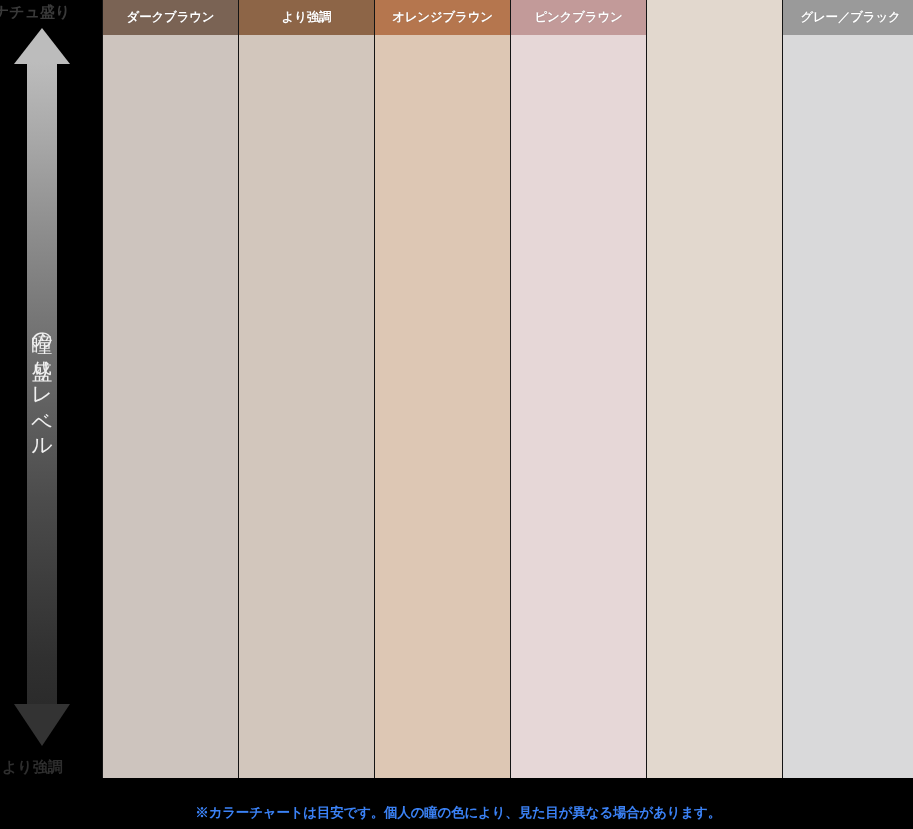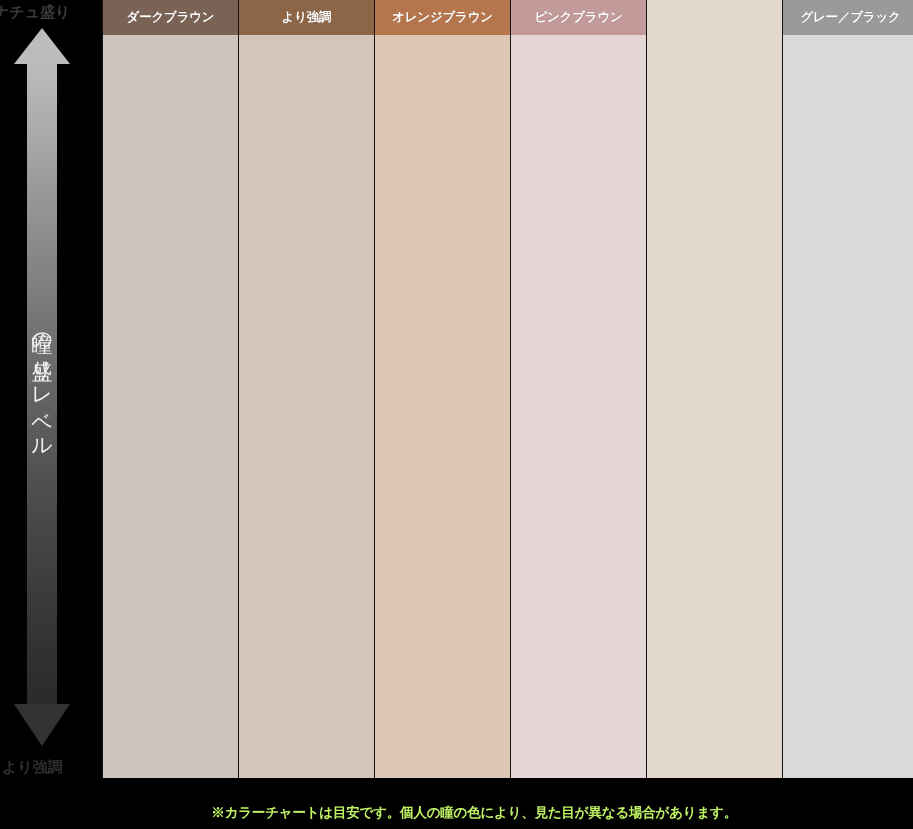--- a/index.html
+++ b/index.html
@@ -155,29 +155,29 @@
     text-shadow: 0 0 1px rgba(0,0,0,.25);
   }
 
   .swatch-body {
     flex: 1 1 auto;
   }
 
   
   #footer-note {
     position: absolute;
-    left: 16px;
+    left: 0;
     top: 803px;
     width: 723px;
     text-align: right;
     padding-right: 2px;
     box-sizing: border-box;
     font-size: 13.5px;
     line-height: 20px;
-    color: #bef264;
+    color: #3b82f6;
     white-space: nowrap;
     font-family: "Liberation Serif", "DejaVu Serif", serif;
     font-weight: 700;
     letter-spacing: -0.2px;
   }
 </style>
 </head>
 <body>
 
 <div id="chart-root">

